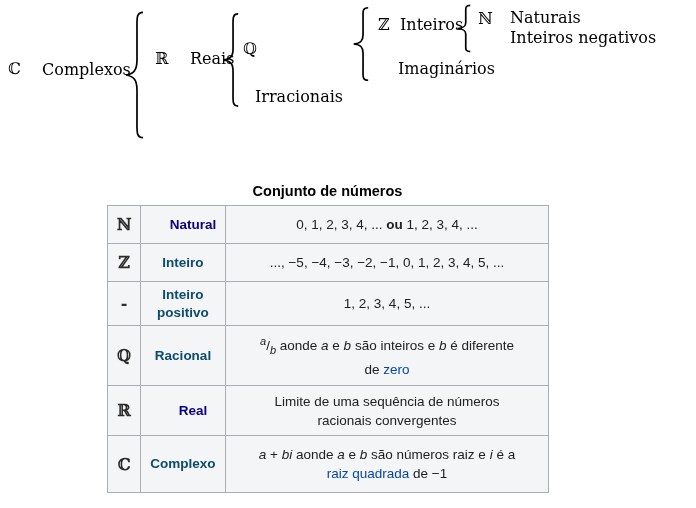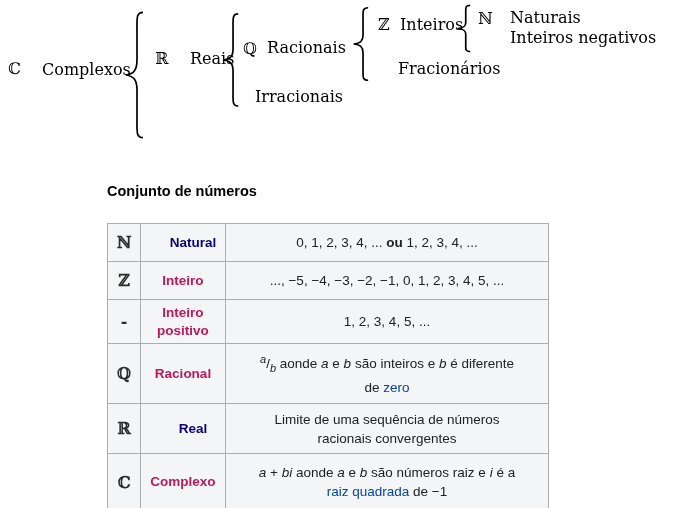--- a/index.html
+++ b/index.html
@@ -10,29 +10,29 @@
   .diagram .d{
     position:absolute;
     font-family:"DejaVu Serif","Liberation Serif",serif;
     font-size:16px;line-height:18px;white-space:nowrap;color:#000;
   }
   .brace{position:absolute;overflow:visible;}
   .brace path{fill:none;stroke:#000;stroke-width:1.7;vector-effect:non-scaling-stroke;}
 
   
   .tablewrap{position:absolute;left:107px;top:183px;width:441px;}
-  .caption{font-size:14.5px;font-weight:bold;color:#000;text-align:left;margin:0 0 24px 0;}
+  .caption{font-size:14.5px;font-weight:bold;color:#000;text-align:center;margin:0 0 6px 0;}
   table#numtable{
     border-collapse:collapse;table-layout:fixed;width:441px;
     background:#f4f5f6;font-size:13.5px;color:#202122;
   }
   #numtable td{border:1px solid #a9aeb5;text-align:center;vertical-align:middle;padding:3px 5px;}
   #numtable td.sym{font-family:"DejaVu Serif","Liberation Serif",serif;font-size:16px;color:#2b2b2b;font-weight:bold;}
   #numtable td.desc{line-height:19px;}
-  .name{font-weight:bold;color:#be185d;line-height:18px;}
+  .name{font-weight:bold;color:#0c4a6e;line-height:18px;}
   .name.visited{color:#0b0080;margin-left:20px;}
   .seg-bold{font-weight:bold;}
   .seg-italic{font-style:italic;}
   .seg-link{color:#0645ad;margin-top:37px;}
   .seg-sup{font-style:italic;font-size:11px;vertical-align:5px;}
   .seg-sub{font-style:italic;font-size:11px;vertical-align:-4px;}
   #numtable tr:nth-child(1){height:38px;}
   #numtable tr:nth-child(2){height:38px;}
   #numtable tr:nth-child(3){height:44px;}
   #numtable tr:nth-child(4){height:60px;}
@@ -52,30 +52,29 @@
     </svg>
 
   <span class="d" style="left:155px;top:50px">ℝ</span>
   <span class="d" style="left:190px;top:50px">Reais</span>
 
   <svg class="brace" style="left:222px;top:13px;width:17px;height:94px" viewBox="0 0 20 100" preserveAspectRatio="none">
       <path d="M19,1 C12,1 13,6 13,16 L13,38 C13,46 10,49 2,50 C10,51 13,54 13,62 L13,84 C13,94 12,99 19,99"></path>
     </svg>
 
   <span class="d" style="left:243px;top:40px">ℚ</span>
-  <span class="d" style="left:267px;top:39px">Racionais</span>
   <span class="d" style="left:255px;top:88px">Irracionais</span>
 
   <svg class="brace" style="left:352px;top:7px;width:17px;height:74px" viewBox="0 0 20 100" preserveAspectRatio="none">
       <path d="M19,1 C12,1 13,6 13,16 L13,38 C13,46 10,49 2,50 C10,51 13,54 13,62 L13,84 C13,94 12,99 19,99"></path>
     </svg>
 
   <span class="d" style="left:378px;top:16px">ℤ</span>
   <span class="d" style="left:400px;top:16px">Inteiros</span>
-  <span class="d" style="left:398px;top:60px">Fracionários</span>
+  <span class="d" style="left:398px;top:60px">Imaginários</span>
 
   <svg class="brace" style="left:456px;top:5px;width:15px;height:47px" viewBox="0 0 20 100" preserveAspectRatio="none">
       <path d="M19,1 C12,1 13,6 13,16 L13,38 C13,46 10,49 2,50 C10,51 13,54 13,62 L13,84 C13,94 12,99 19,99"></path>
     </svg>
 
   <span class="d" style="left:478px;top:10px">ℕ</span>
   <span class="d" style="left:510px;top:9px">Naturais</span>
   <span class="d" style="left:510px;top:29px">Inteiros negativos</span>
 </div>
 

